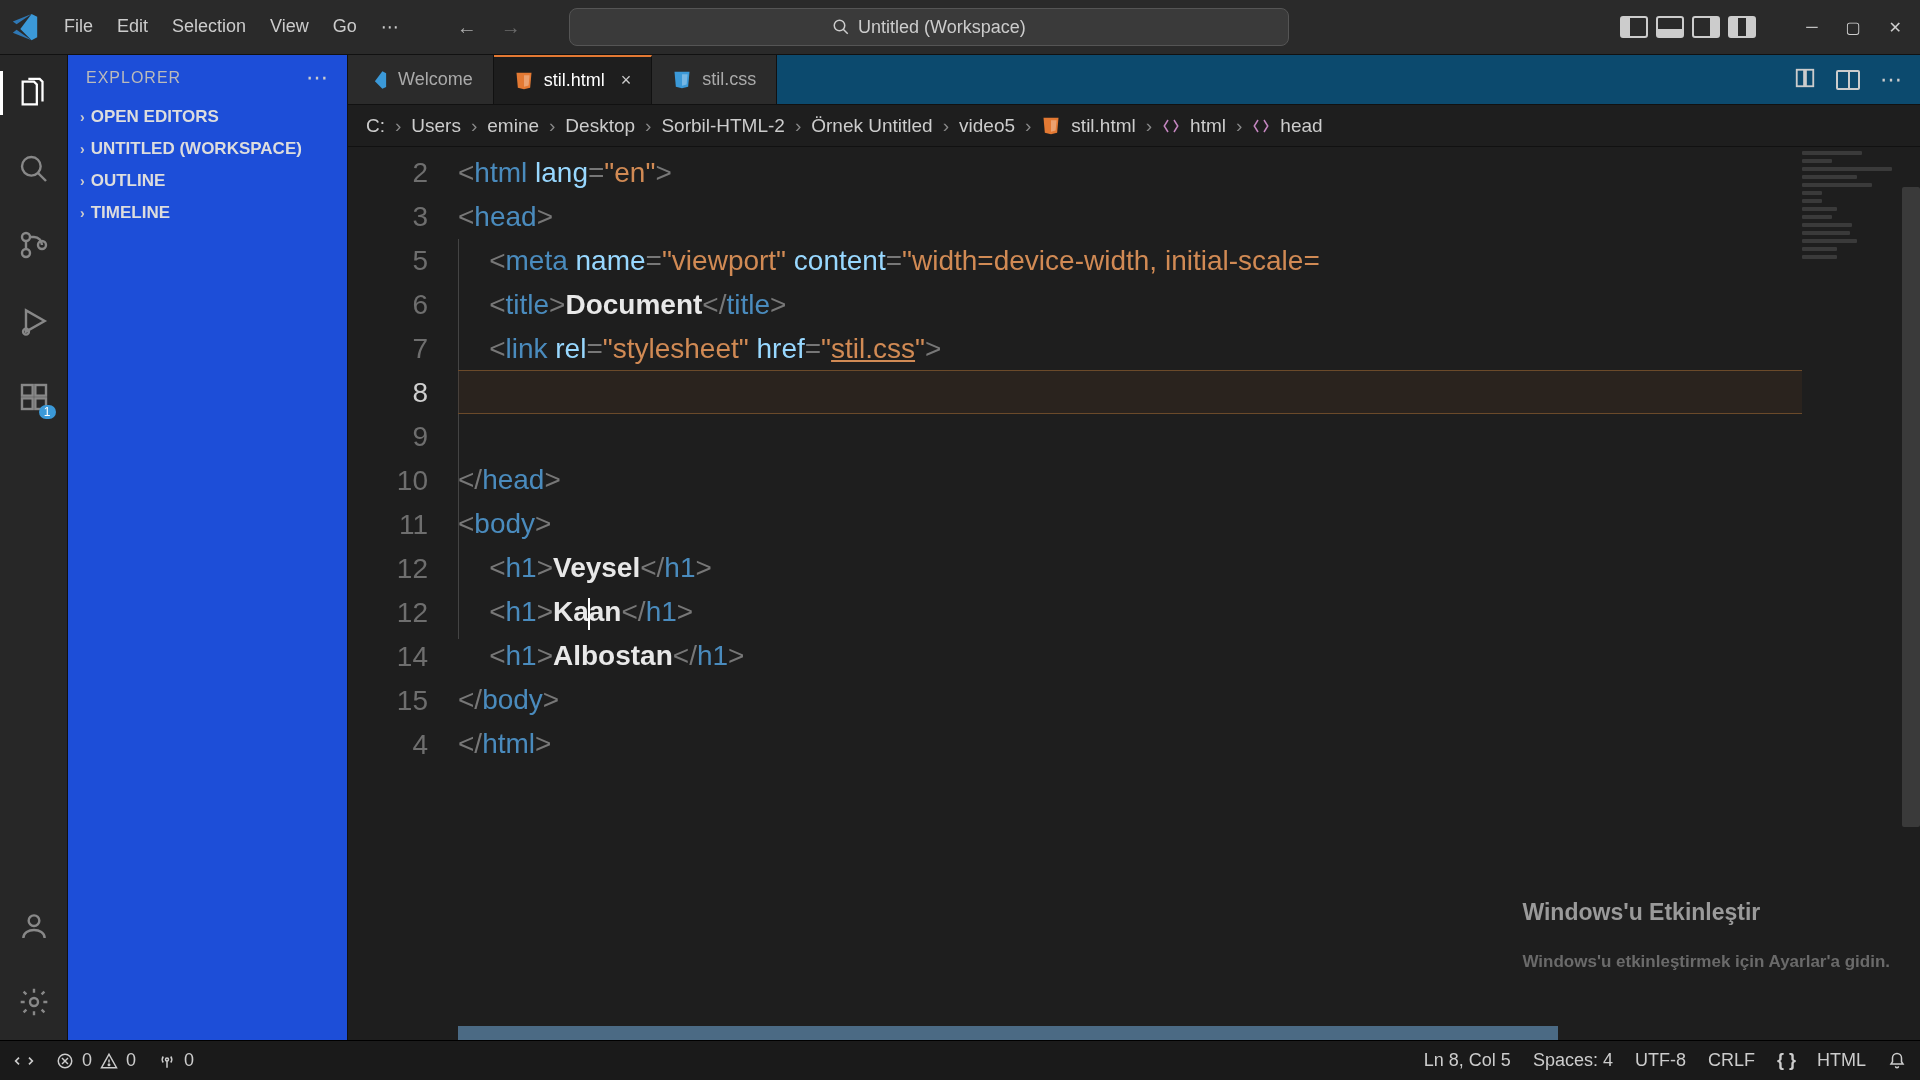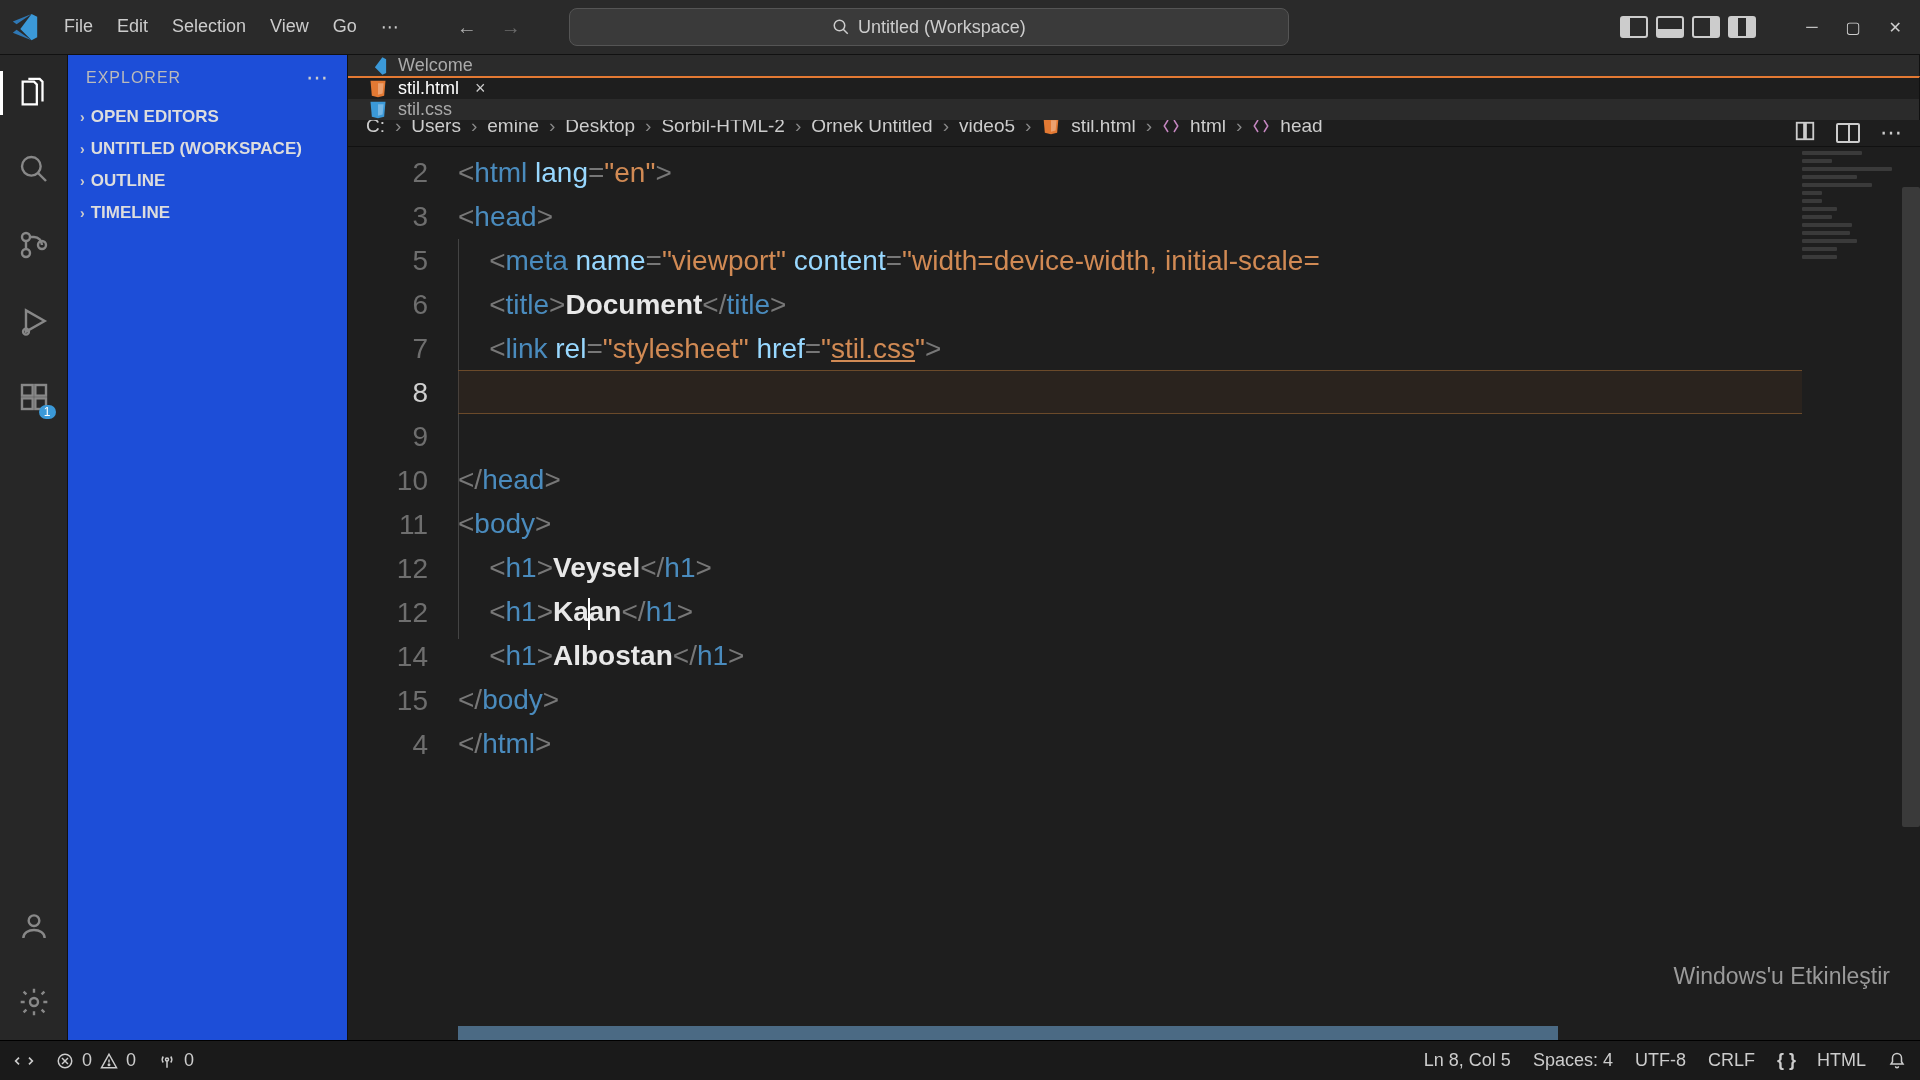--- a/index.html
+++ b/index.html
@@ -29,21 +29,21 @@
 .activitybar .aicon.active { color:#fff; }
 .activitybar .aicon.active::before { content:""; position:absolute; left:-16px; top:-4px; width:3px; height:44px; background:#fff; }
 .activitybar .bottom-anchor { margin-top:auto; margin-bottom:20px; display:flex; flex-direction:column; gap:40px; align-items:center; }
 
 .sidebar { width:280px; background:#1d4ed8; border-right:1px solid #111; }
 .sidebar .sidehead { display:flex; align-items:center; justify-content:space-between; padding:10px 18px; font-size:16px; color:#bbb; letter-spacing:1px; }
 .sidebar .sidesection { padding:6px 10px 6px 12px; font-size:17px; color:#ddd; display:flex; align-items:center; gap:6px; font-weight:600; }
 .sidebar .sidesection .chev { color:#ccc; font-size:14px; }
 
 .editorzone { flex:1; display:flex; flex-direction:column; background:#1e1e1e; }
-.tabbar { height:50px; display:flex; background:#0c4a6e; border-bottom:1px solid #111;flex-direction:column; }
+.tabbar { height:50px; display:flex; background:#0c4a6e; border-bottom:1px solid #111; }
 .tab { display:flex; align-items:center; padding:0 20px; gap:10px; font-size:18px; color:#aaa; border-right:1px solid #111; background:#2b2b2b; position:relative; }
 .tab.active { background:#1e1e1e; color:#fff; border-top:2px solid #e37933; }
 .tab .ficon { width:20px; height:20px; }
 .tab .close { color:#ccc; font-size:18px; margin-left:6px; }
 .tabbar .tabactions { margin-left:auto; display:flex; align-items:center; gap:20px; padding:0 18px; color:#ccc; }
 .tabactions .spliticon { width:24px; height:20px; border:2px solid #ccc; border-radius:2px; position:relative; }
 .tabactions .spliticon::before { content:""; position:absolute; left:50%; top:0; width:2px; height:100%; background:#ccc; }
 
 .crumbs { height:42px; display:flex; align-items:center; gap:10px; padding:0 18px; font-size:19px; color:#ccc; border-bottom:1px solid #111; }
 .crumbs .sep { color:#888; }
@@ -63,21 +63,21 @@
 .tok-str { color:#d18a54; }
 .tok-txt { color:#e8e8e8;font-weight:bold; }
 .tok-link { color:#d18a54; text-decoration:underline; text-decoration-color:#d18a54; }
 .cursor-caret { display:inline-block; width:2px; height:32px; background:#fff; vertical-align:middle; margin:0 -1px; }
 
 .minimap { position:absolute; right:18px; top:0; width:100px; height:100%; background:#1e1e1e; }
 .minimap .mmline { height:4px; margin:4px 0; background:#3a3a3a; border-radius:1px; }
 .vscroll { position:absolute; right:0; top:40px; width:18px; height:640px; background:#3a3a3a; border-radius:2px; }
 .hscroll { position:absolute; bottom:0; left:110px; width:1100px; height:14px; background:#4b6a84; }
 
-.watermark { position:absolute; right:30px; bottom:36px; text-align:left; color:#6a6a6a; }
+.watermark { position:absolute; right:30px; bottom:56px; text-align:left; color:#6a6a6a;font-weight:bold; }
 .watermark .wm1 { font-size:23px; color:#9a9a9a; margin-bottom:6px; }
 .watermark .wm2 { font-size:17px; }
 
 .statusbar { height:40px; background:#1a1a1a; display:flex; align-items:center; padding:0 14px; font-size:18px; color:#ccc; gap:22px; border-top:1px solid #000; }
 .statusbar .sbgroup { display:flex; align-items:center; gap:8px; }
 .statusbar .sbspacer { flex:1; }
 .statusbar .sicon { display:inline-flex; }
 
 .ellips { font-size:22px; color:#ccc; }
 </style>
@@ -305,20 +305,21 @@
           <div class="mmline" style="width:50%"></div>
         <div class="mmline" style="width:48%"></div>
           <div class="mmline" style="width:55%"></div>
         <div class="mmline" style="width:35%"></div>
           <div class="mmline" style="width:35%"></div>
       </div>
       <div class="vscroll"></div>
       <div class="hscroll"></div>
       <div class="watermark">
         <div class="wm1">Windows'u Etkinleştir</div>
+        <div class="wm2">Windows'u etkinleştirmek için Ayarlar'a gidin.</div>
       </div>
     </div>
   </div>
 </div>
 
 <div class="statusbar">
   <div class="sbgroup">
       <span class="sicon">
         <svg width="20" height="20" viewBox="0 0 24 24" fill="none" stroke="#ccc" stroke-width="2">
           <path d="M6 8l-4 4 4 4M18 8l4 4-4 4"></path>

